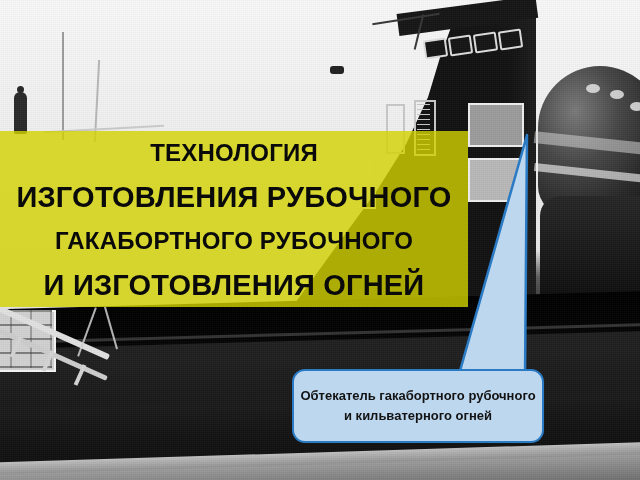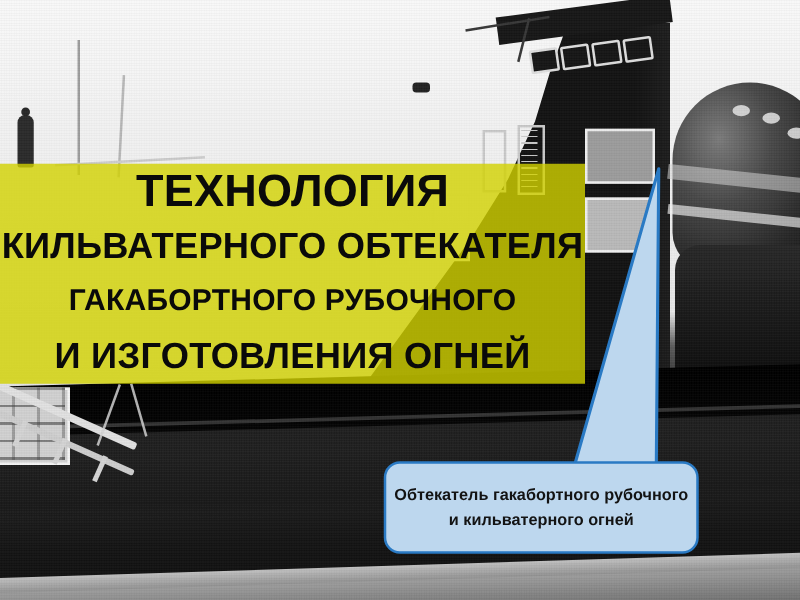--- a/index.html
+++ b/index.html
@@ -264,34 +264,34 @@
   .title-line {
     color: #0a0a0a;
     font-family: "Liberation Sans", sans-serif;
     font-weight: bold;
     font-size: 29px;
     line-height: 44px;
     letter-spacing: .2px;
     white-space: nowrap;
     text-align: center;
   }
-  .title-line.l1 { font-size: 36px; }
+  .title-line.l1 { font-size: 24px; }
   .title-line.l2 { font-size: 29px; }
   .title-line.l3 { font-size: 24px; }
   .title-line.l4 { font-size: 29px; }
 
   
   .callout-pointer {
     position: absolute;
     left: 440px; top: 130px;
     width: 130px; height: 250px;
   }
   .callout-box {
     position: absolute;
-    left: 307px; top: 369px;
+    left: 292px; top: 369px;
     width: 252px; height: 74px;
     box-sizing: border-box;
     background: #bdd7ee;
     border: 2px solid #2a7ac4;
     border-radius: 13px;
     display: flex;
     flex-direction: column;
     justify-content: center;
     align-items: center;
   }
@@ -365,21 +365,21 @@
     <div class="grain"></div>
   </div>
 
   <svg class="callout-pointer" viewBox="0 0 130 250">
     <polygon points="87,5 85,248 18,248" fill="#bdd7ee" stroke="#2a7ac4" stroke-width="2.5" stroke-linejoin="round"></polygon>
   </svg>
 
   <div class="banner"></div>
   <div class="title-block">
     <div class="title-line l1">ТЕХНОЛОГИЯ</div>
-    <div class="title-line l2">КИЛЬВАТЕРНОГО ОБТЕКАТЕЛЯ</div>
+    <div class="title-line l2">ИЗГОТОВЛЕНИЯ РУБОЧНОГО</div>
     <div class="title-line l3">ГАКАБОРТНОГО РУБОЧНОГО</div>
     <div class="title-line l4">И ИЗГОТОВЛЕНИЯ ОГНЕЙ</div>
   </div>
 
   <div class="callout-box">
     <div class="callout-text">Обтекатель гакабортного рубочного и кильватерного огней</div>
   </div>
 
 </div>
 

